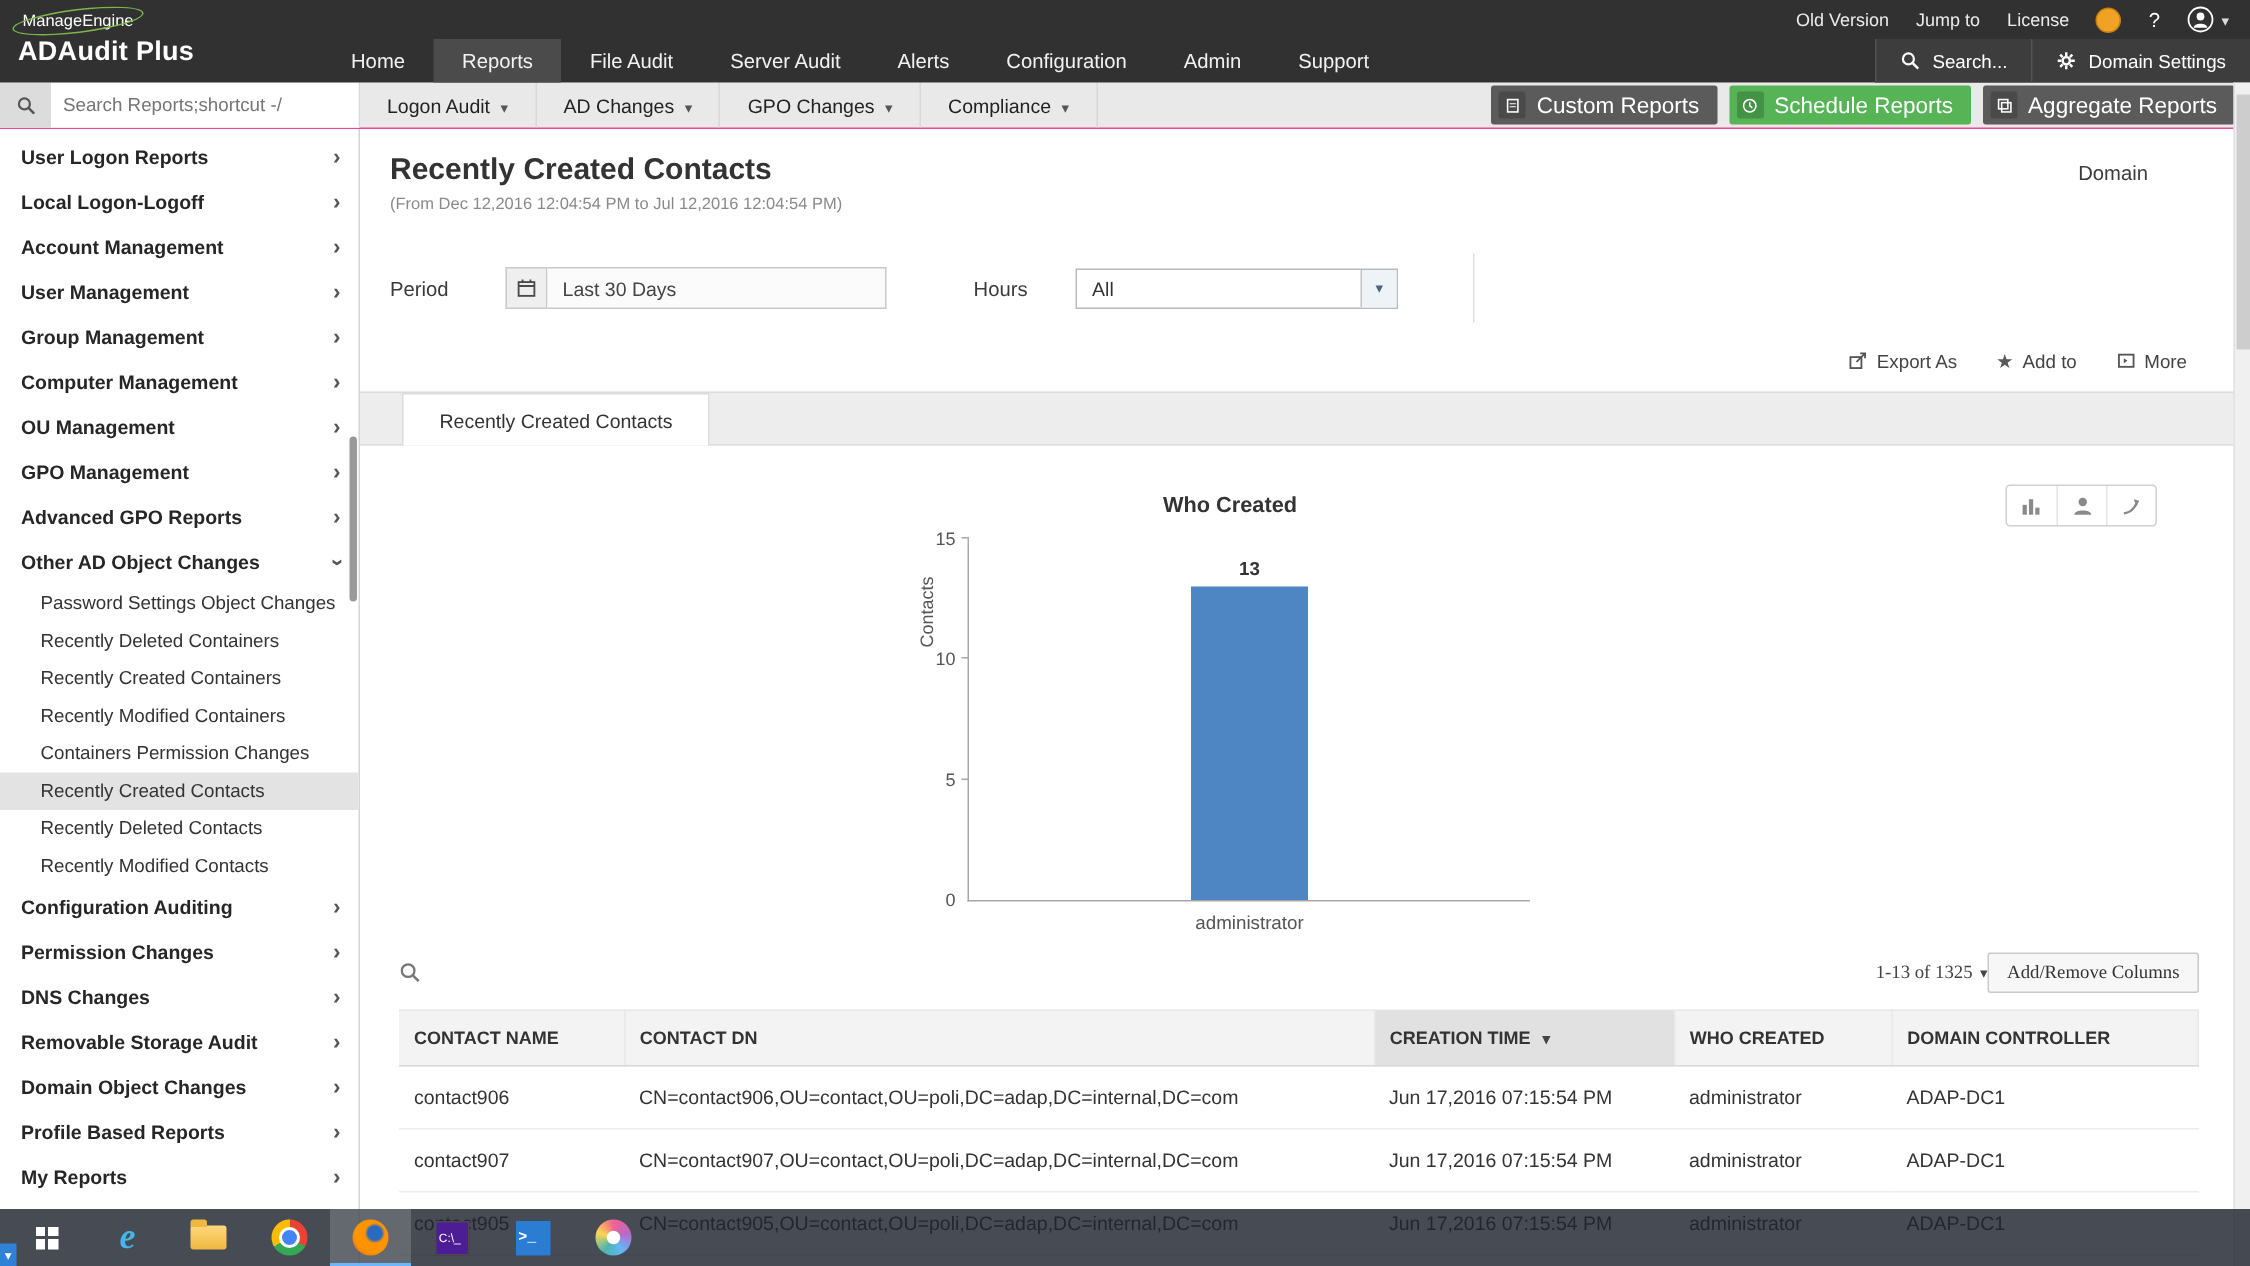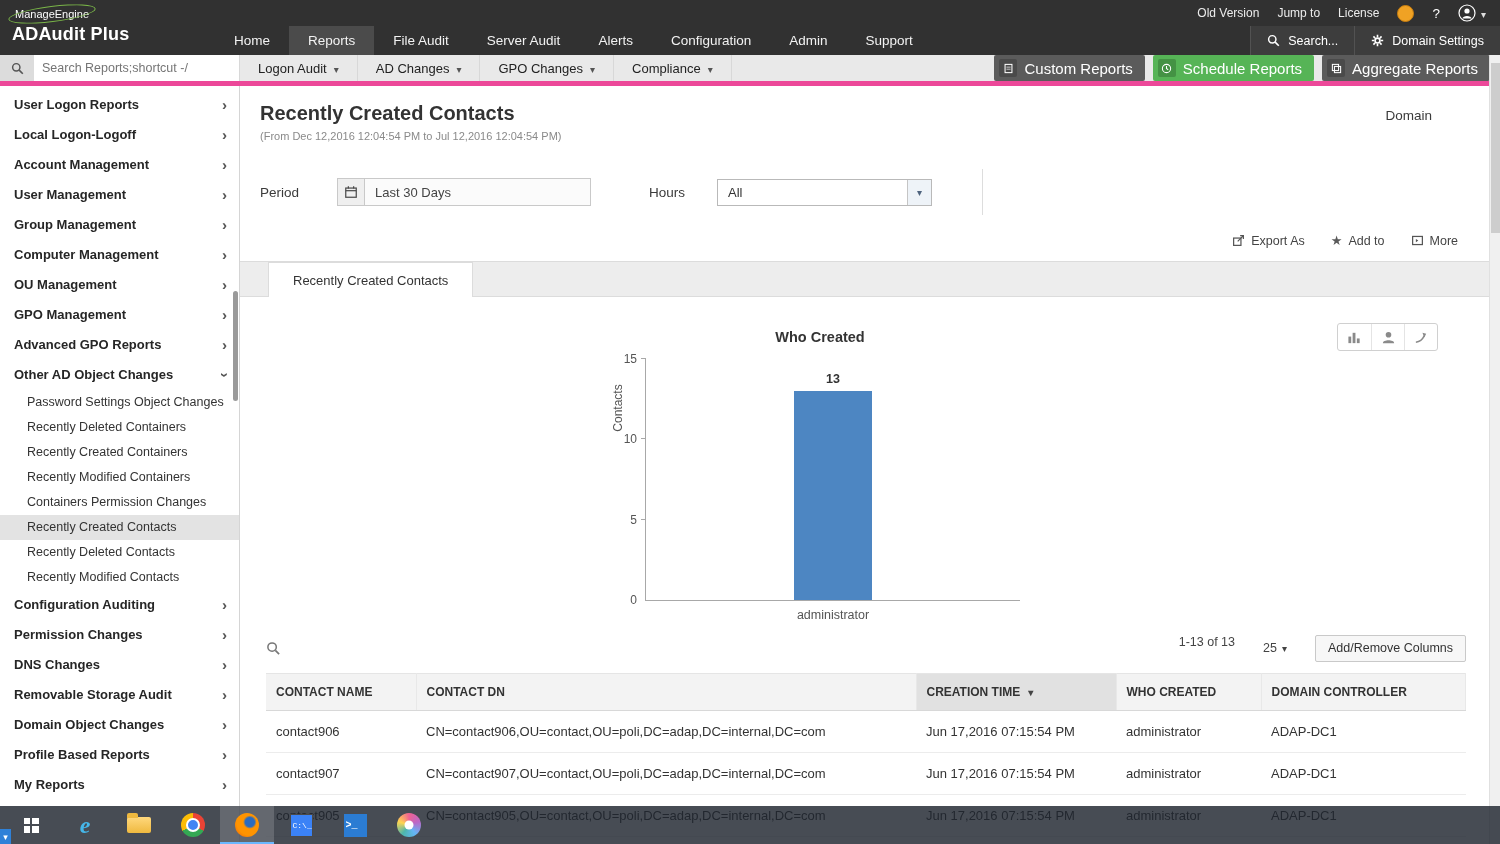--- a/index.html
+++ b/index.html
@@ -22,21 +22,21 @@
   .caret-down::after { content:"▾"; font-size:10px; color:#ddd; }
   .topbar-row2 { height:29px; display:flex; align-items:stretch; padding-left:215px; }
   .nav-tabs { display:flex; }
   .nav-tab { padding:0 19px; display:flex; align-items:center; font-size:13.5px; color:#f2f2f2; cursor:pointer; }
   .nav-tab.active { background:#4b4b4b; }
   .topbar-right2 { margin-left:auto; display:flex; }
   .tb-btn { display:flex; align-items:center; gap:8px; padding:0 16px; font-size:12.5px;
       background:#3d3d3d; border-left:1px solid #525252; cursor:pointer; }
 
   
-  .toolbar { height:31px; background:#e9e9e9; border-bottom:5px solid #ec4899; display:flex; align-items:stretch; }
+  .toolbar { height:31px; background:#e9e9e9; border-bottom:1px solid #ec4899; display:flex; align-items:stretch; }
   .toolbar-search { width:240px; background:#fff; border-right:1px solid #d8d8d8; display:flex; align-items:stretch; }
   .search-icon-box { width:34px; background:#dcdcdc; display:flex; align-items:center; justify-content:center; }
   .report-search { border:none; outline:none; flex:1; font-size:12.5px; color:#333; padding:0 8px; min-width:0; }
   .toolbar-menu { padding:0 18px; font-size:13px; color:#222; display:flex; gap:7px; align-items:center;
       border-right:1px solid #d8d8d8; cursor:pointer; }
   .menu-caret::after { content:"▾"; font-size:10px; color:#555; }
   .toolbar-actions { margin-left:auto; display:flex; gap:8px; align-items:center; padding-right:10px; }
   .action-btn { height:26px; display:flex; align-items:center; gap:7px; padding:0 12px 0 5px; color:#fff;
       font-size:15px; border-radius:2px; cursor:pointer; }
   .btn-dark { background:#5b5b5b; } .btn-dark .ibox { background:#4a4a4a; }
@@ -104,21 +104,21 @@
   .ylab { position:absolute; left:-52px; top:42px; transform:rotate(-90deg); font-size:12px; color:#555; }
   .bar-wrap { position:absolute; left:50%; transform:translateX(-50%); bottom:0; width:78px; height:0; }
   .bar { width:100%; height:100%; background:#4d86c2; }
   .bar-value { position:absolute; bottom:calc(100% + 5px); width:100%; text-align:center;
       font-size:12.5px; font-weight:bold; color:#333; }
   .xlab { position:absolute; top:calc(100% + 8px); left:50%; transform:translateX(-50%); font-size:12.5px; color:#555; }
 
   
   .table-section { padding:0 34px 0 26px; margin-top:4px; }
   .table-toolbar { display:flex; align-items:center; height:30px; }
-  .tt-right { margin-left:auto; display:flex; gap:28px; font-size:12.5px; color:#444; }
+  .tt-right { margin-left:auto; display:flex; align-items:center; gap:0; font-size:12.5px; color:#444;font-family:Liberation Serif, serif; }
   .page-size { display:flex; align-items:center; gap:5px; cursor:pointer; }
   .ps-caret::after { content:"▾"; font-size:10px; color:#444; }
   .cols-btn { border:1px solid #c9c9c9; background:#f7f7f7; height:27px; padding:0 12px; font-size:12.5px;
       color:#333; display:flex; align-items:center; border-radius:2px; cursor:pointer; }
   table { width:100%; border-collapse:collapse; margin-top:10px; }
   th { text-align:left; font-size:12px; color:#333; background:#f3f3f3; padding:11px 10px;
       border-top:1px solid #e5e5e5; border-bottom:1px solid #d8d8d8; border-right:1px solid #e8e8e8; cursor:pointer; }
   th.sorted { background:#e1e1e1; }
   .sort-caret::after { content:"▾"; font-size:10px; color:#444; margin-left:8px; }
   td { font-size:13px; color:#333; padding:13px 10px; border-bottom:1px solid #ececec; }
@@ -133,22 +133,22 @@
   .ie-e { font-family:"Liberation Serif", serif; font-style:italic; font-weight:bold; font-size:24px; color:#45b6e8; line-height:1; }
   .folder-ic { width:24px; height:16px; background:linear-gradient(#ffd87d,#efb93f); border-radius:2px; position:relative; }
   .folder-ic::before { content:""; position:absolute; top:-4px; left:0; width:11px; height:5px;
       background:#efb93f; border-radius:2px 2px 0 0; }
   .chrome-ic { width:24px; height:24px; border-radius:50%; position:relative;
       background:conic-gradient(#ea4335 0 120deg, #34a853 120deg 240deg, #fbbc05 240deg 360deg); }
   .chrome-ic::after { content:""; position:absolute; left:50%; top:50%; width:10px; height:10px; border-radius:50%;
       background:#4285f4; border:2px solid #fff; transform:translate(-50%,-50%); }
   .firefox-ic { width:24px; height:24px; border-radius:50%;
       background:radial-gradient(circle at 62% 38%, #2a6bbf 0 22%, #ff9400 32% 62%, #e8590c 100%); }
-  .cmd-ic { width:23px; height:23px; background:#3b82f6; border:1px solid #4a4a4a; color:#fff;
-      font-family:Liberation Mono, monospace; font-size:8px; display:flex; align-items:center; padding-left:2px; }
+  .cmd-ic { width:23px; height:23px; background:#4c1d95; border:1px solid #4a4a4a; color:#fff;
+      font-family:Liberation Sans, sans-serif; font-size:8px; display:flex; align-items:center; padding-left:2px; }
   .ps-ic { width:23px; height:23px; background:#2b7cd3; color:#fff; font-family:"Liberation Mono", monospace;
       font-size:10px; font-weight:bold; display:flex; align-items:center; padding-left:2px; }
   .paint-ic { width:24px; height:24px; border-radius:50%; position:relative;
       background:conic-gradient(#f06292,#ba68c8,#64b5f6,#4db6ac,#ffd54f,#f06292); }
   .paint-ic::after { content:""; position:absolute; left:50%; top:50%; width:9px; height:9px; border-radius:50%;
       background:#fff; transform:translate(-50%,-50%); }
 
   
   .scrollbar { position:absolute; right:0; top:55px; width:11px; height:789px; background:#f0f0f0;
       border-left:1px solid #e0e0e0; z-index:90; }

